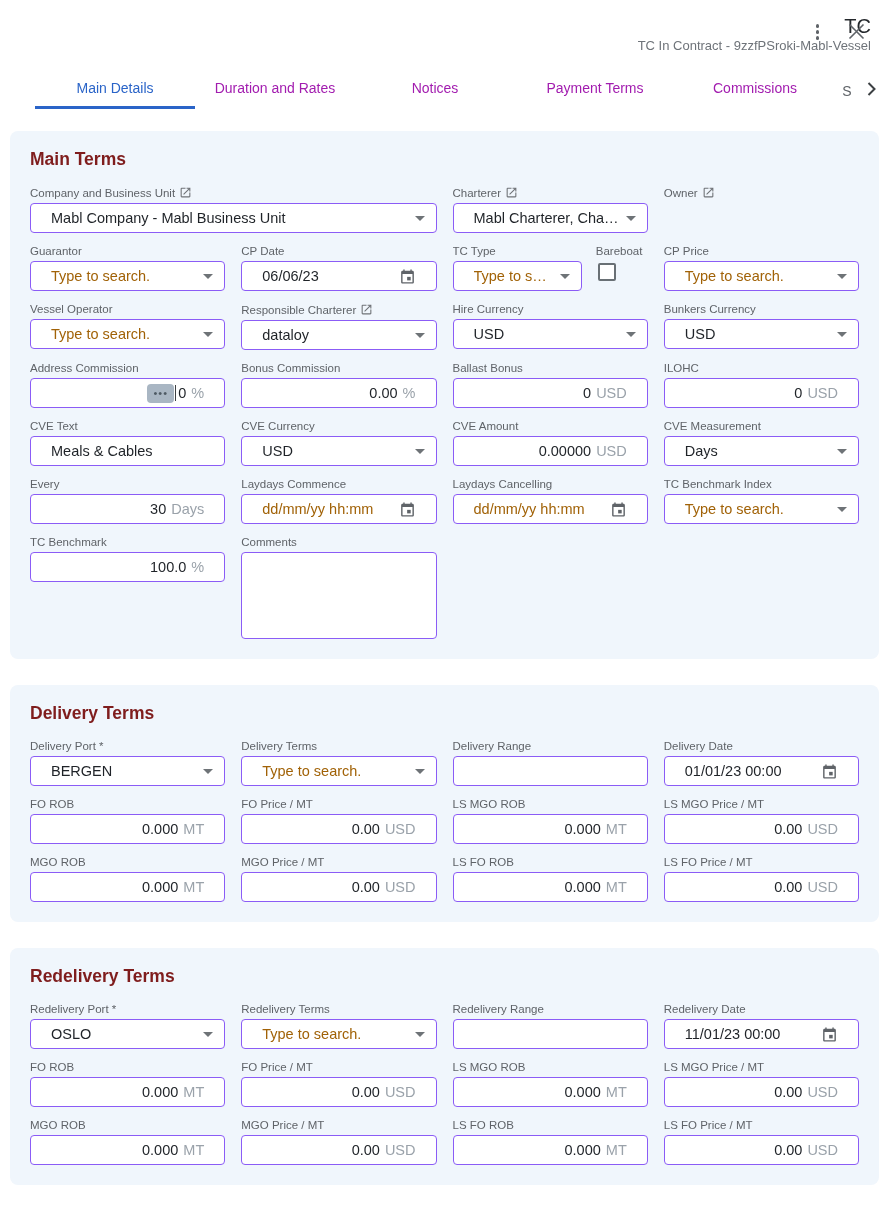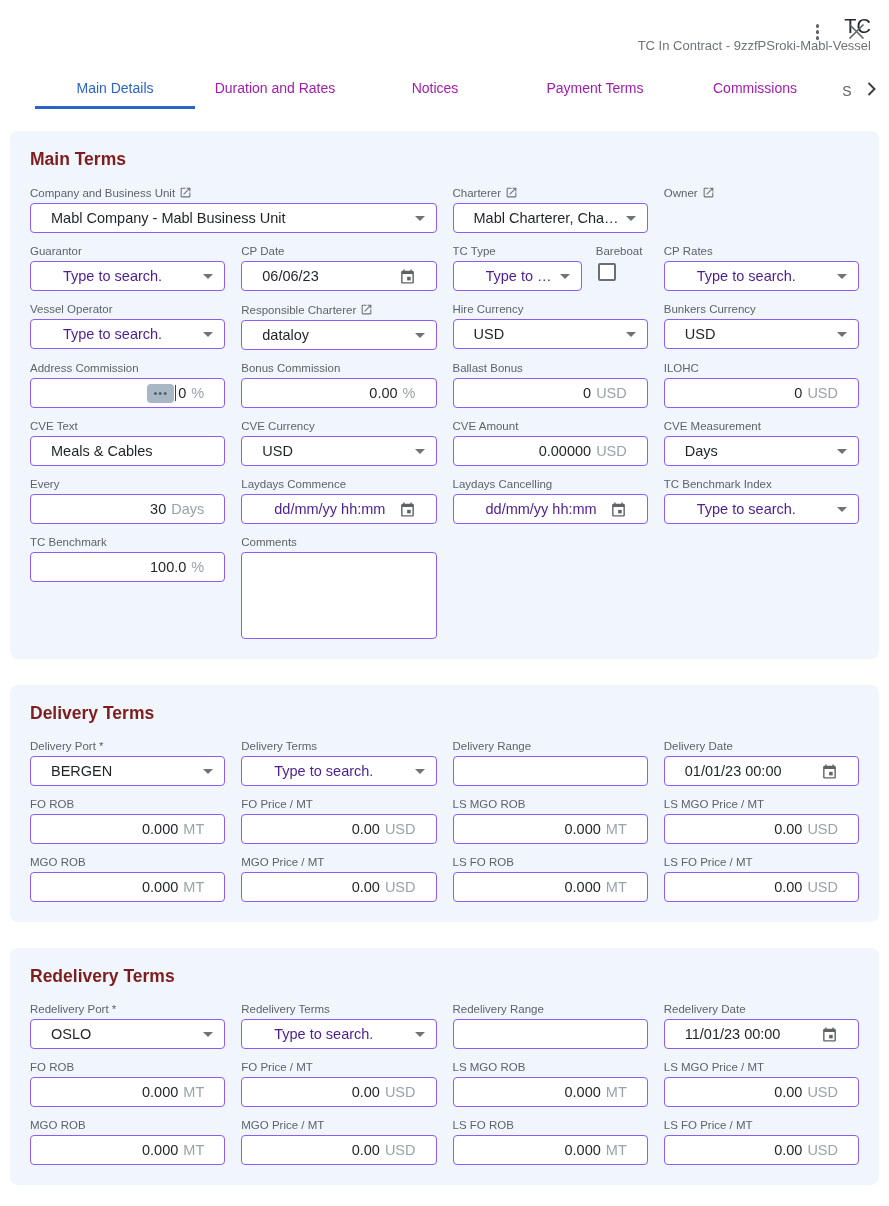--- a/index.html
+++ b/index.html
@@ -31,21 +31,21 @@
   .field.span2{grid-column:span 2;}
   .cell-group{display:flex;gap:14px;min-width:0;}
   .cell-group .field:first-child{flex:1 1 auto;min-width:0;}
   .cell-group .field.cbf{flex:0 0 52px;}
 
   .label{font-size:11.5px;color:#5f6368;margin-bottom:4px;display:flex;align-items:center;gap:4px;white-space:nowrap;overflow:hidden;}
   .ext{display:inline-flex;flex:none;cursor:pointer;color:#6f7377;}
 
   .input{box-sizing:border-box;height:30px;background:#fff;border:1px solid #8b5cf6;border-radius:4px;display:flex;align-items:center;padding:0 20px;font-size:14.5px;color:#1f2328;position:relative;cursor:text;}
   .input .val{white-space:nowrap;overflow:hidden;text-overflow:ellipsis;min-width:0;}
-  .input .ph{color:#4c1d95;margin-left:12px;}
+  .input .ph{color:#a16207;}
   .input.select{padding-right:28px;cursor:pointer;}
   .caret{position:absolute;right:11px;top:50%;margin-top:-2.5px;width:0;height:0;border-left:5px solid transparent;border-right:5px solid transparent;border-top:5.5px solid #6e7377;}
   .input.date{justify-content:space-between;gap:8px;}
   .cal{display:inline-flex;flex:none;color:#5f6368;cursor:pointer;}
   .input.num{justify-content:flex-end;}
   .suffix{color:#9aa2aa;margin-left:5px;flex:none;}
   .input.ta{height:87px;align-items:flex-start;cursor:text;}
   .cb{width:18px;height:18px;box-sizing:border-box;border:2px solid #697075;border-radius:2px;background:#fff;margin:6px 0 0 2px;cursor:pointer;}
 
   .cursor-badge{display:inline-flex;align-items:center;justify-content:center;min-width:27px;height:19px;background:#a9b6c3;border-radius:4px;color:#4e5a64;font-size:11px;letter-spacing:1px;line-height:1;flex:none;}
@@ -164,21 +164,21 @@
           </div>
           <div class="field cbf">
             <div class="label">
               <span>Bareboat</span>
             </div>
             <div class="cb"></div>
           </div>
         </div>
         <div class="field">
           <div class="label">
-            <span>CP Rates</span>
+            <span>CP Price</span>
           </div>
           <div class="input select">
             <span class="val ph">Type to search.</span>
             <span class="caret"></span>
           </div>
         </div>
       </div>
       <div class="row">
         <div class="field">
           <div class="label">

